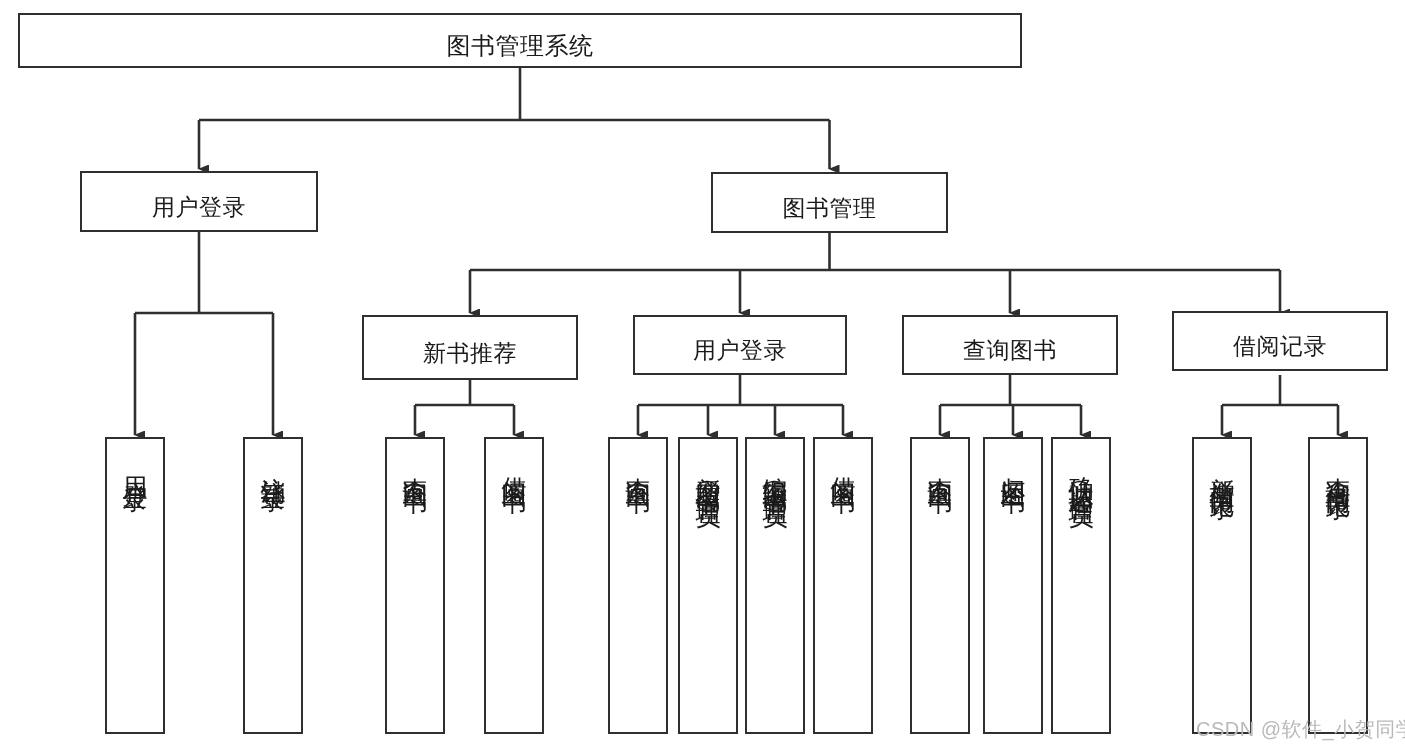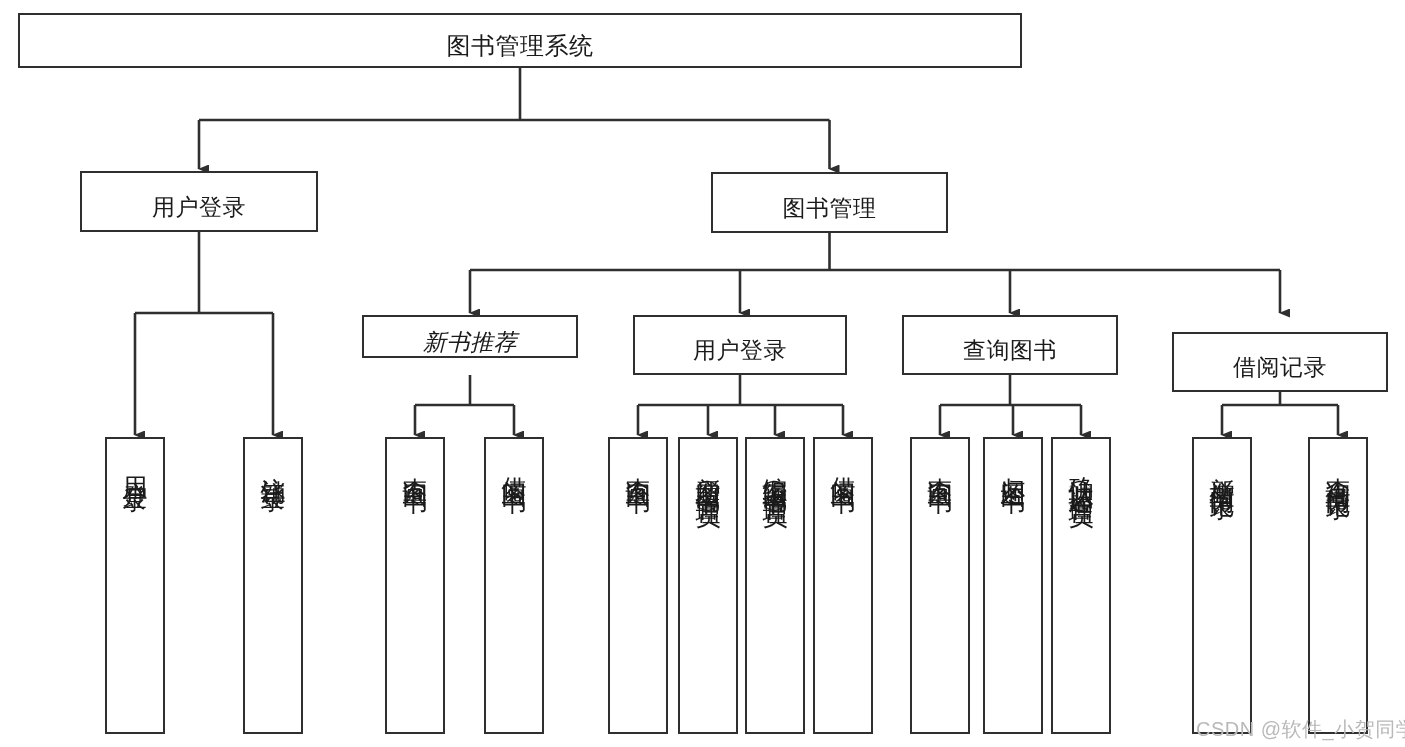--- a/index.html
+++ b/index.html
@@ -120,30 +120,30 @@
   <div id="node-layer">
       <div class="node horiz root" style="left: 18px; top: 13px; width: 1004px; height: 55px;">
         <span class="label">图书管理系统</span>
       </div>
       <div class="node horiz" style="left: 80px; top: 171px; width: 238px; height: 61px;">
         <span class="label">用户登录</span>
       </div>
       <div class="node horiz" style="left: 711px; top: 172px; width: 237px; height: 61px;">
         <span class="label">图书管理</span>
       </div>
-      <div class="node horiz" style="left: 362px; top: 315px; width: 216px; height: 43px; font-style: italic;">
+      <div class="node horiz" style="left: 362px; top: 315px; width: 216px; height: 65px;">
         <span class="label">新书推荐</span>
       </div>
       <div class="node horiz" style="left: 633px; top: 315px; width: 214px; height: 60px;">
         <span class="label">用户登录</span>
       </div>
       <div class="node horiz" style="left: 902px; top: 315px; width: 216px; height: 60px;">
         <span class="label">查询图书</span>
       </div>
-      <div class="node horiz" style="left: 1172px; top: 332px; width: 216px; height: 60px;">
+      <div class="node horiz" style="left: 1172px; top: 311px; width: 216px; height: 60px;">
         <span class="label">借阅记录</span>
       </div>
       <div class="node vert" style="left: 105px; top: 437px; width: 60px; height: 297px;">
         <span class="label">用户登录</span>
       </div>
       <div class="node vert" style="left: 243px; top: 437px; width: 60px; height: 297px;">
         <span class="label">注销登录</span>
       </div>
       <div class="node vert" style="left: 385px; top: 437px; width: 60px; height: 297px;">
         <span class="label">查询图书</span>

